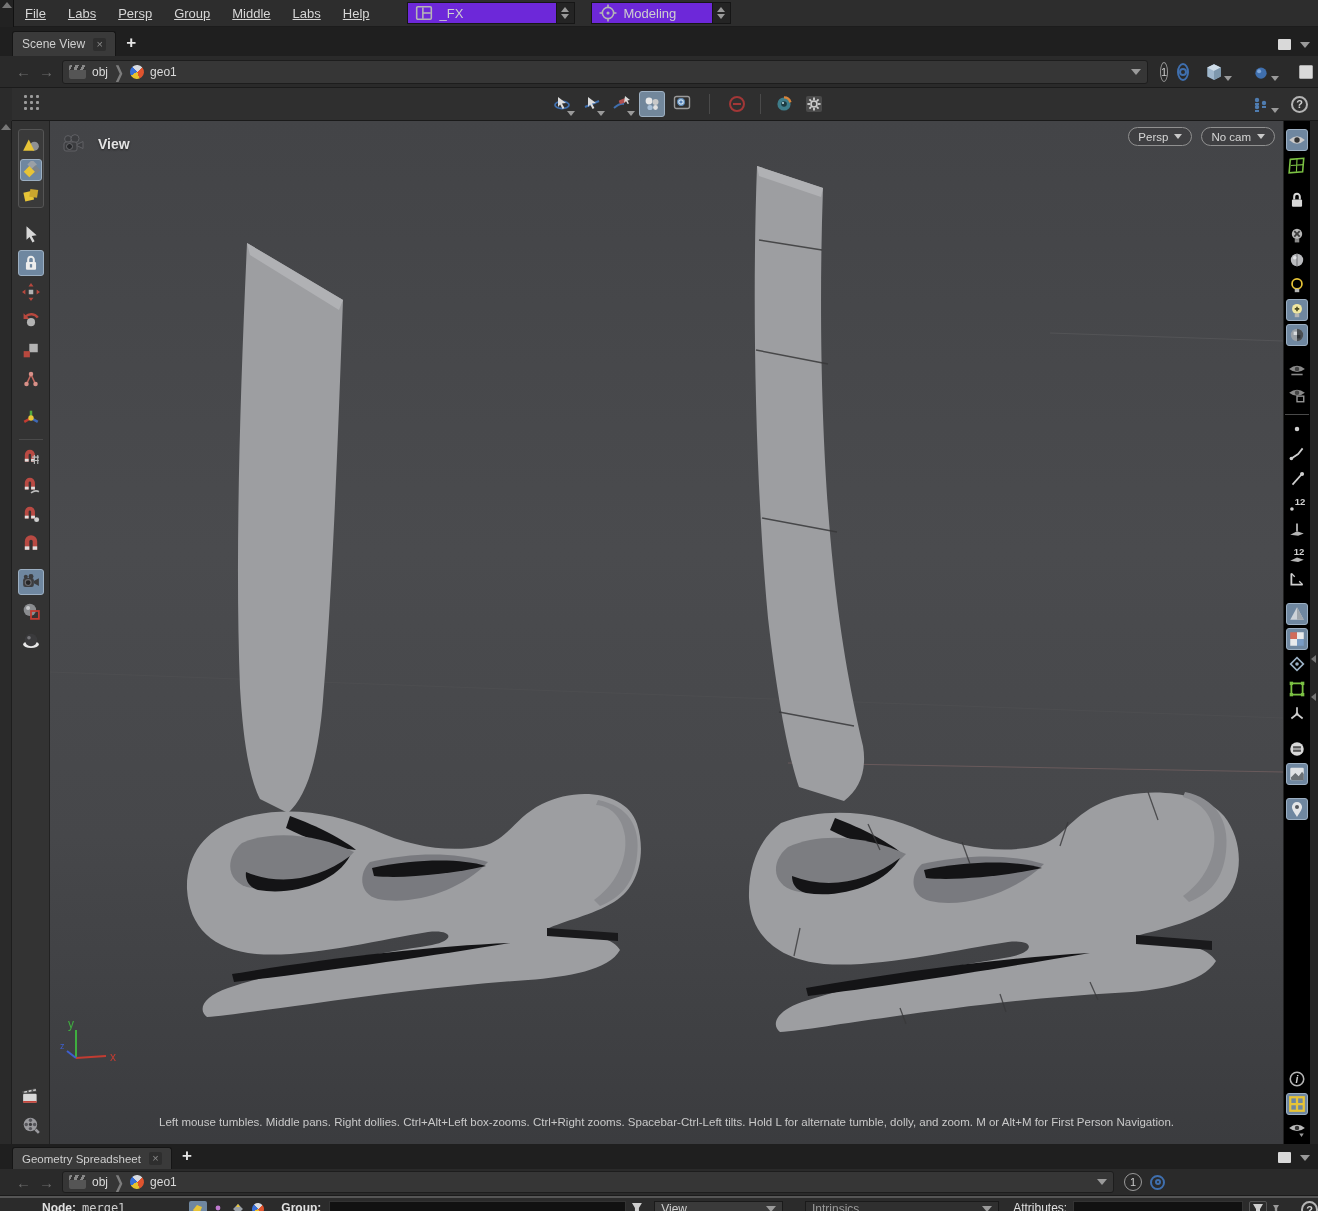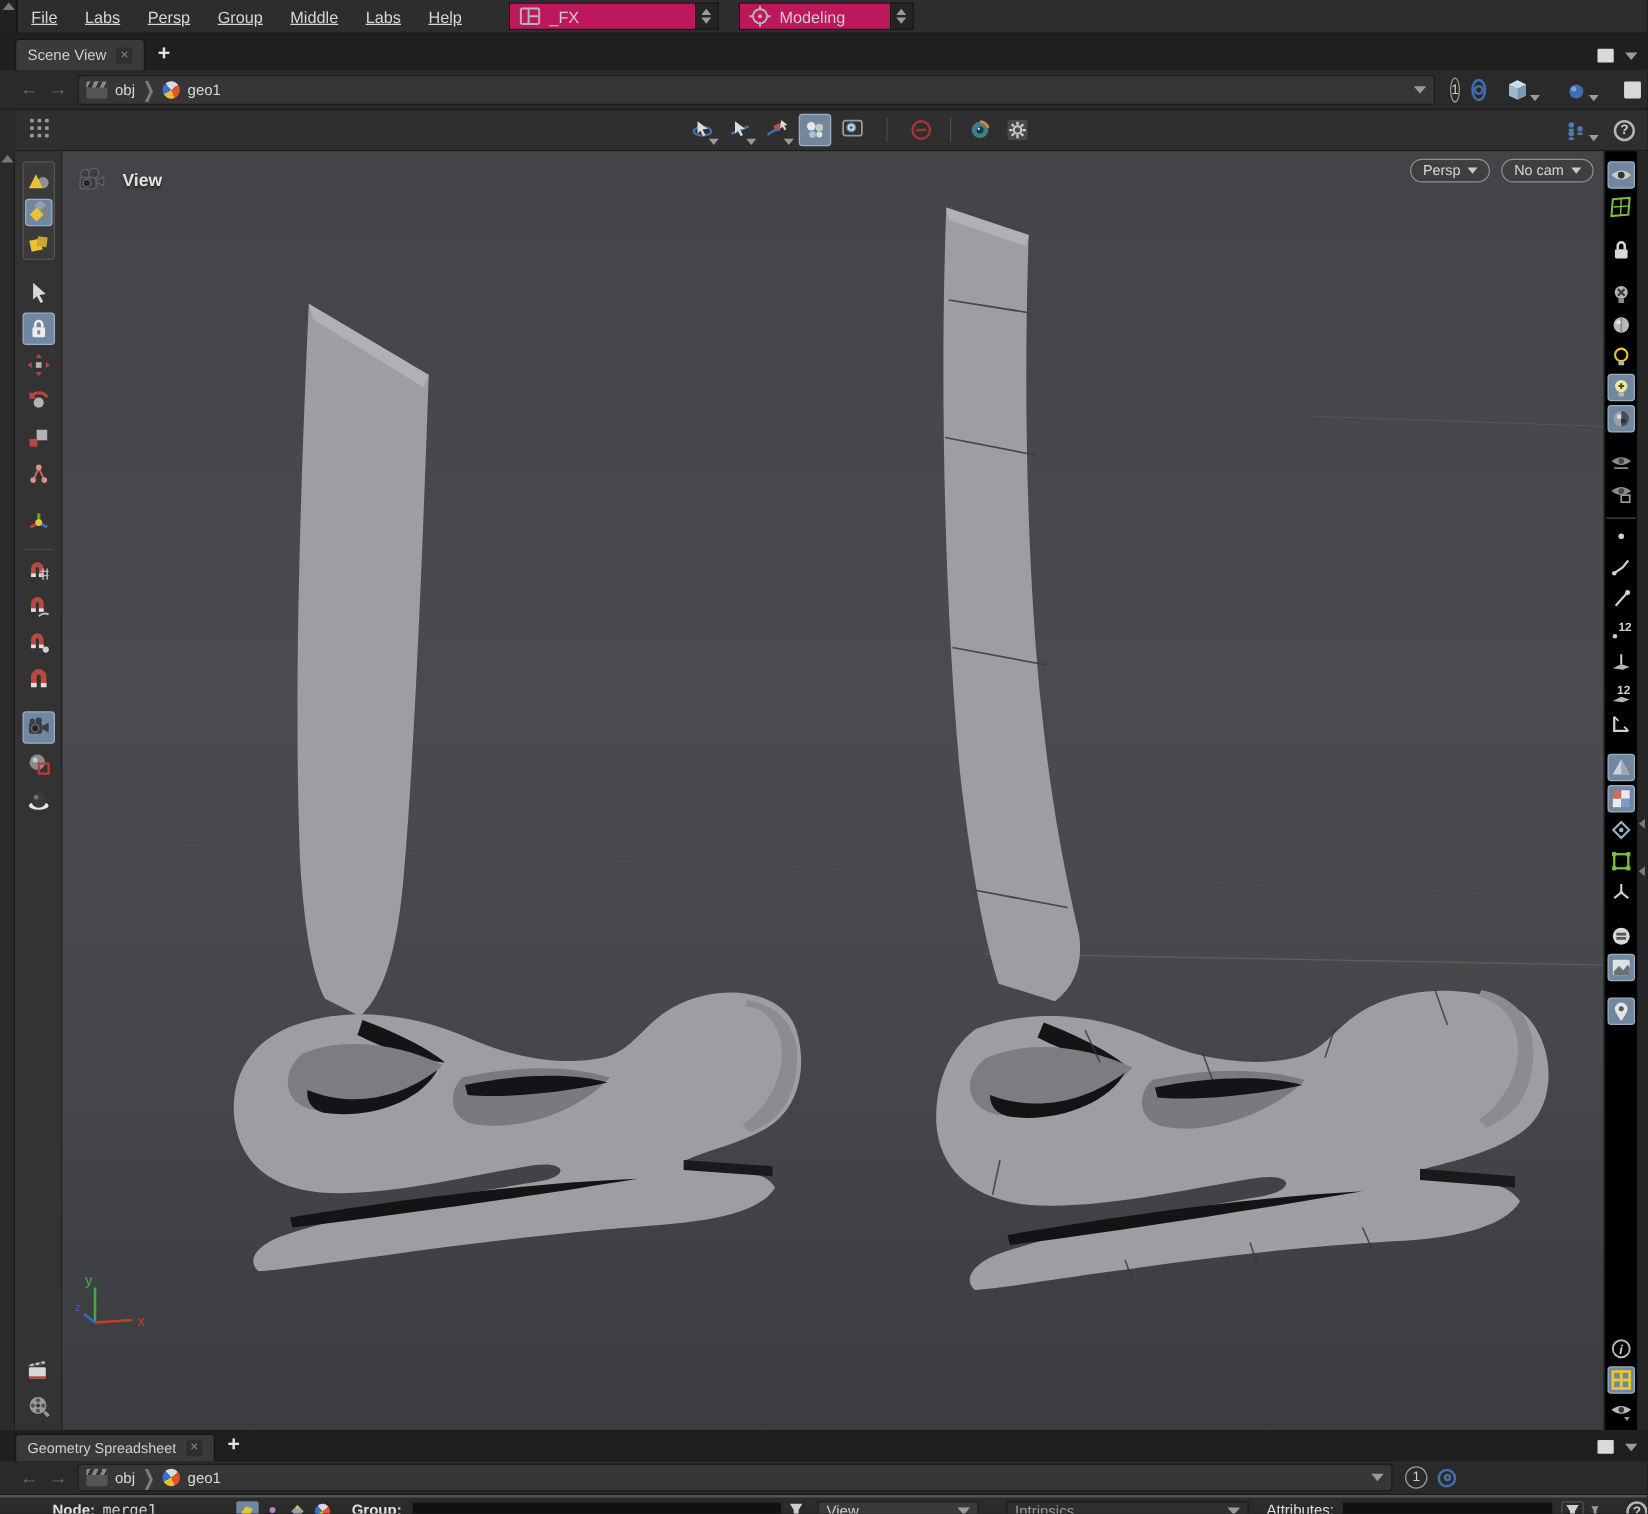--- a/index.html
+++ b/index.html
@@ -6,21 +6,21 @@
   html,body { background:#1a1a1a; }
   body { font-family:"Liberation Sans","DejaVu Sans",sans-serif; }
   #app { position:relative; width:1318px; height:1211px; background:#2b2b2b; overflow:hidden; color:#cccccc; }
 
   
   .menubar { position:absolute; left:0; top:0; width:1318px; height:27px; background:#2d2d2d; border-bottom:1px solid #1c1c1c; display:flex; align-items:center; }
   .menugutter { width:14px; height:27px; background:#222; border-right:1px solid #111; position:relative; }
   .menugutter .h { position:absolute; left:2px; top:2px; width:0; height:0; border-left:5px solid transparent; border-right:5px solid transparent; border-bottom:6px solid #777; }
   .menu-item { padding:0 11px; font-size:13px; color:#d6d6d6; line-height:27px; cursor:default;text-decoration:underline; }
   .selwrap { display:flex; align-items:center; margin-left:26px; }
-  .selbox { display:flex; align-items:center; gap:7px; width:150px; height:22px; background:#be185d; border:1px solid #161616; padding:0 7px; font-size:13px; color:#cfcfcf; }
+  .selbox { display:flex; align-items:center; gap:7px; width:150px; height:22px; background:#6d28d9; border:1px solid #161616; padding:0 7px; font-size:13px; color:#cfcfcf; }
   .spinner { display:flex; flex-direction:column; justify-content:center; gap:2px; width:18px; height:22px; background:#242424; border:1px solid #161616; border-left:none; align-items:center; }
   .spinner i { width:0; height:0; border-left:4px solid transparent; border-right:4px solid transparent; }
   .spinner .up { border-bottom:5px solid #9a9a9a; }
   .spinner .dn { border-top:5px solid #9a9a9a; }
 
   
   .tabbar { position:absolute; left:0; width:1318px; height:29px; background:#1f1f1f; display:flex; align-items:flex-end; }
   .tab { height:25px; margin-left:12px; background:#3a3a3a; border:1px solid #151515; border-bottom:none; border-radius:3px 3px 0 0; display:flex; align-items:center; gap:8px; padding:0 9px; font-size:12px; color:#cfcfcf; }
   .tab .x { font-size:11px; color:#8a8a8a; background:#2e2e2e; border-radius:2px; width:13px; height:13px; text-align:center; line-height:12px; }
   .tab-plus { color:#e5e5e5; font-size:17px; font-weight:bold; margin:0 0 3px 10px; }
@@ -515,20 +515,21 @@
         <div class="pill">
             <span>Persp</span>
             <i></i>
           </div>
         <div class="pill">
             <span>No cam</span>
             <i></i>
           </div>
       </div>
 
+      <div class="vphelp">Left mouse tumbles. Middle pans. Right dollies. Ctrl+Alt+Left box-zooms. Ctrl+Right zooms. Spacebar-Ctrl-Left tilts. Hold L for alternate tumble, dolly, and zoom. M or Alt+M for First Person Navigation.</div>
 
       <svg class="gizmo" width="70" height="56" viewBox="0 0 70 56">
         <line x1="22" y1="42" x2="22" y2="14" stroke="#3fae3f" stroke-width="2"></line>
         <line x1="22" y1="42" x2="52" y2="40" stroke="#c23c32" stroke-width="2"></line>
         <line x1="22" y1="42" x2="13" y2="35" stroke="#3e5fd0" stroke-width="2"></line>
         <text x="14" y="12" fill="#3fae3f" font-size="12">y</text>
         <text x="56" y="45" fill="#c23c32" font-size="12">x</text>
         <text x="6" y="33" fill="#3e5fd0" font-size="9">z</text>
       </svg>
     </div>

